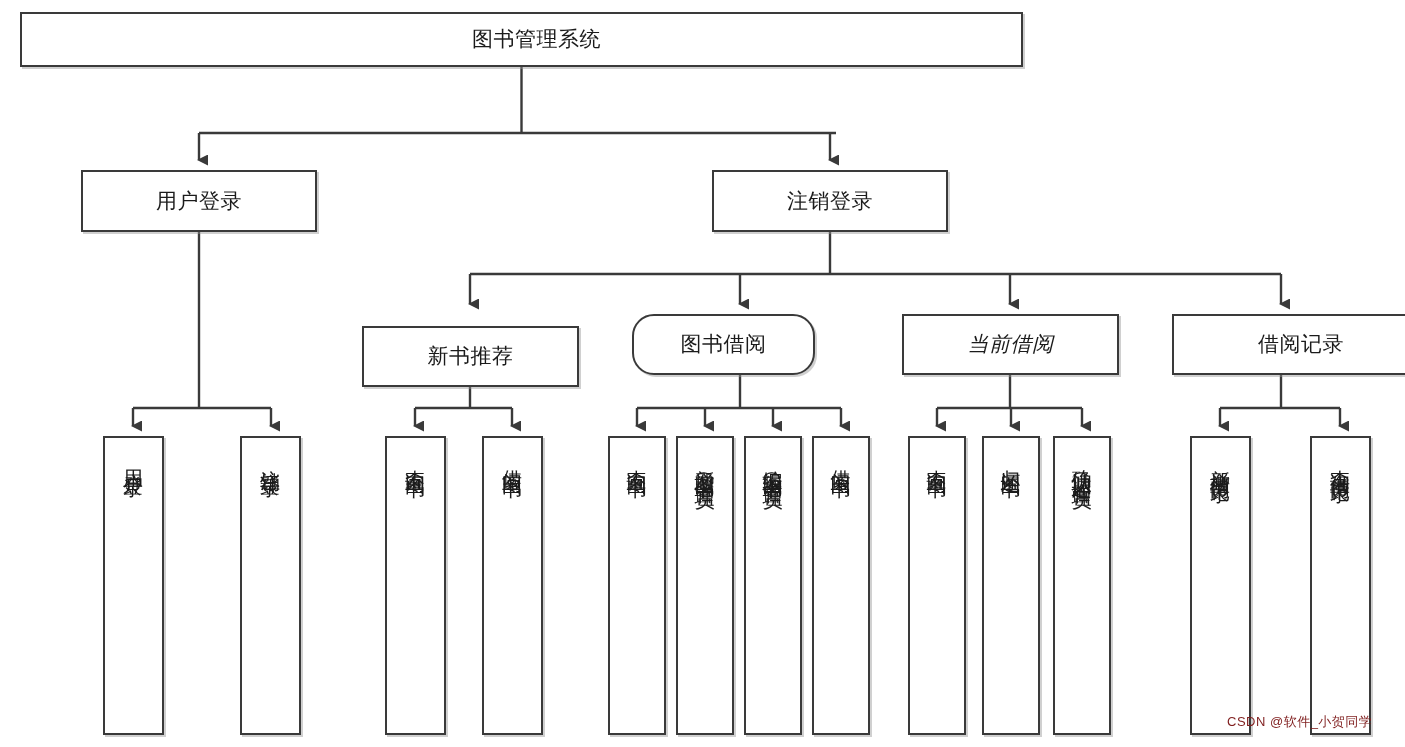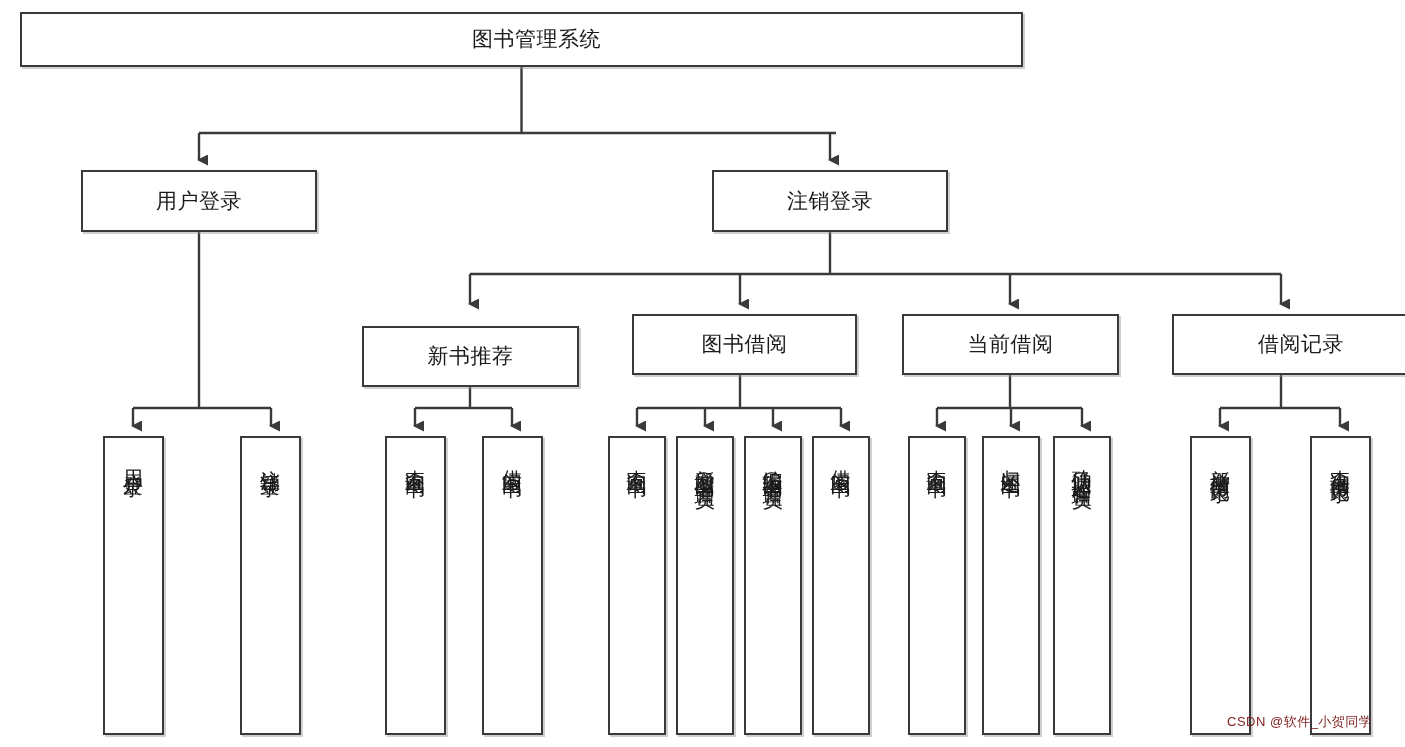--- a/index.html
+++ b/index.html
@@ -128,24 +128,24 @@
   <div class="node" style="left:81px; top:170px; width:236px; height:62px;">
     <span class="node-label">用户登录</span>
   </div>
   <div class="node" style="left:712px; top:170px; width:236px; height:62px;">
     <span class="node-label">注销登录</span>
   </div>
 
   <div class="node" style="left:362px; top:314px; width:217px; height:61px;margin-top:12px;">
     <span class="node-label">新书推荐</span>
   </div>
-  <div class="node" style="left:632px; top:314px; width:225px; height:61px;">
+  <div class="node" style="left:632px; top:314px; width:183px; height:61px;border-radius:22px;">
     <span class="node-label">图书借阅</span>
   </div>
-  <div class="node" style="left:902px; top:314px; width:217px; height:61px;">
+  <div class="node" style="left:902px; top:314px; width:217px; height:61px;font-style:italic;">
     <span class="node-label">当前借阅</span>
   </div>
   <div class="node" style="left:1172px; top:314px; width:258px; height:61px;">
     <span class="node-label">借阅记录</span>
   </div>
 
   <div class="node leaf" style="left:103px; top:436px; width:61px; height:299px;">
     <span class="node-label">用户登录</span>
   </div>
   <div class="node leaf" style="left:240px; top:436px; width:61px; height:299px;">

